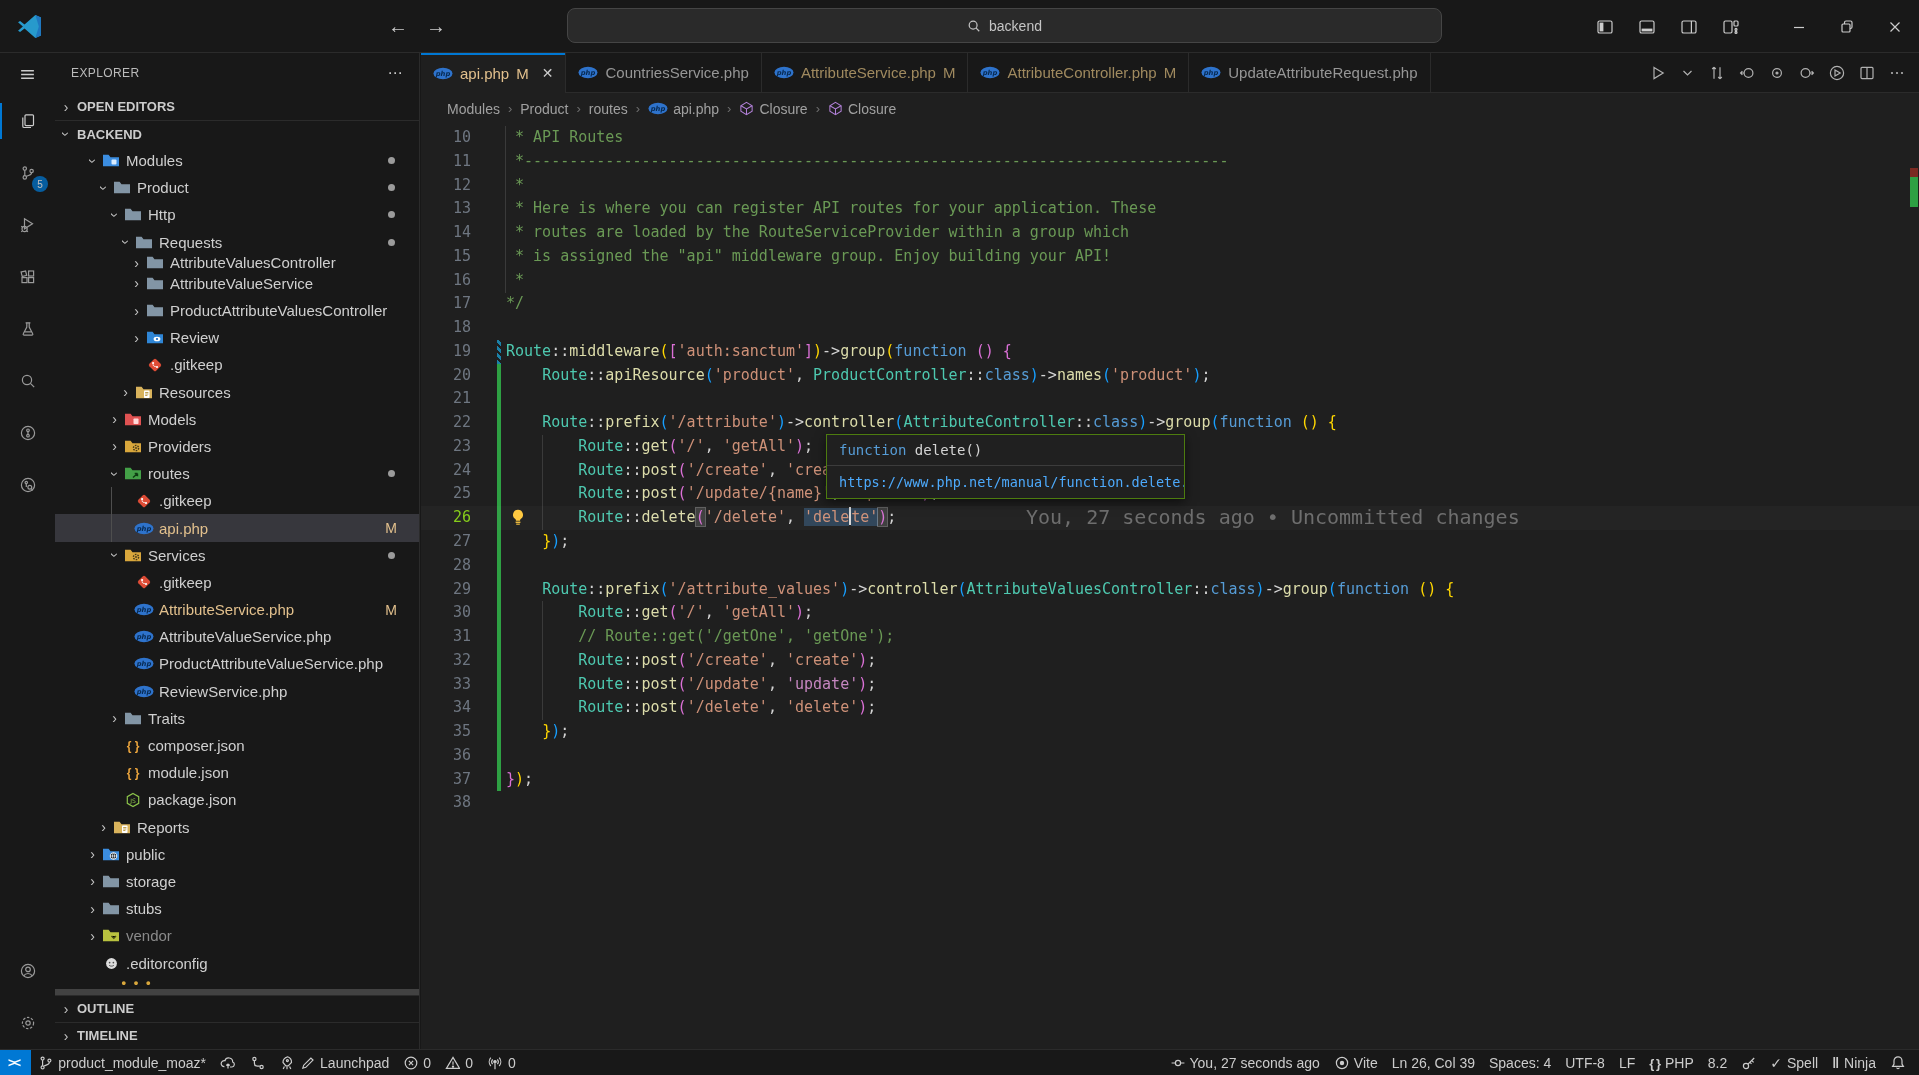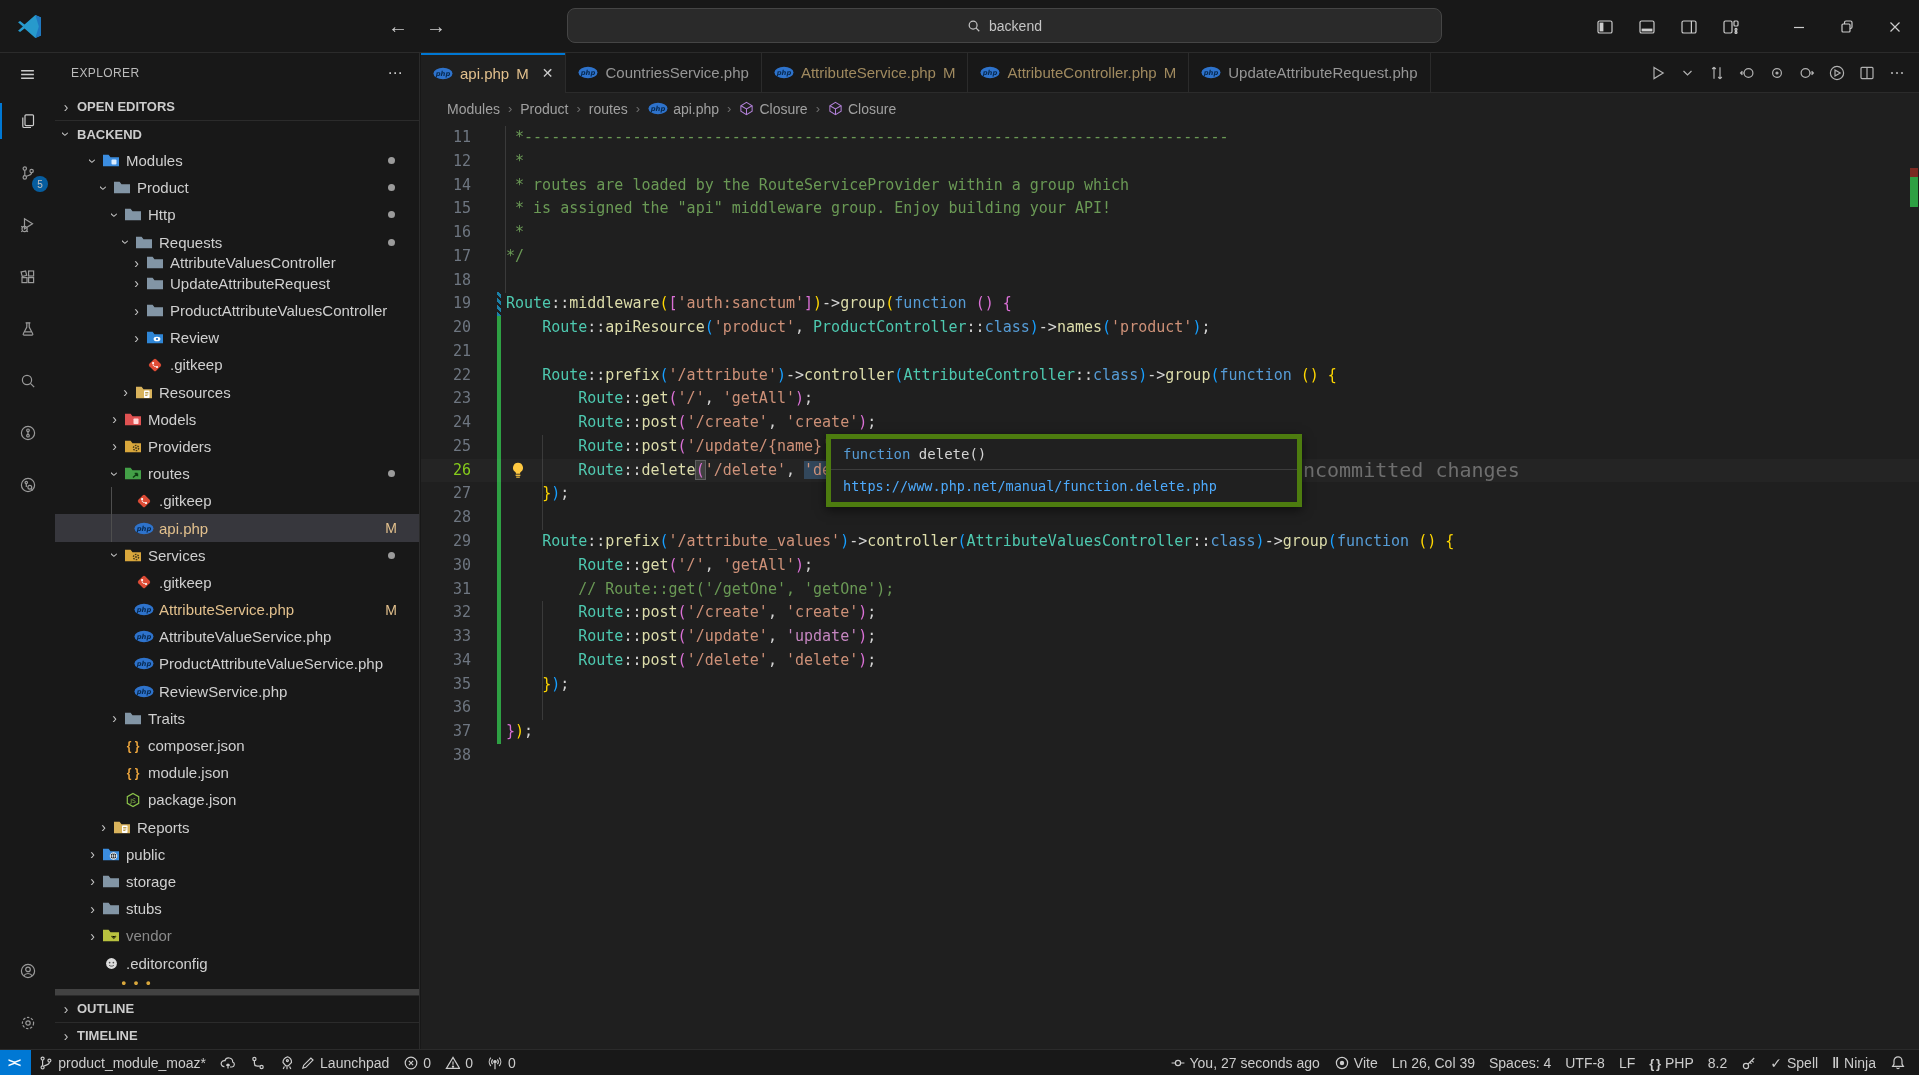--- a/index.html
+++ b/index.html
@@ -97,21 +97,21 @@
   .tk-fg{color:#d4d4d4;} .tk-teal{color:#4EC9B0;text-align:right;} .tk-fn{color:#DCDCAA;} .tk-str{color:#CE9178;}
   .tk-kw{color:#569CD6;} .tk-cm{color:#6A9955;} .tk-g{color:#FFD700;} .tk-o{color:#DA70D6;}
   .tk-b{color:#179FFF;} .tk-pk{color:#C586C0;}
   .tk-mt{background:rgba(255,255,255,.13);outline:1px solid rgba(255,255,255,.28);}
   .tk-sl{background:rgba(58,97,134,.55);}
   .cursorbar{display:inline-block;width:0;border-left:2px solid #d7d7d7;height:18px;vertical-align:-3px;}
   .blame{position:absolute;left:605px;top:0;color:#6b6b6b;font-size:20px;white-space:pre;}
   .bulb{position:absolute;left:90px;top:3px;cursor:pointer;}
   .iguide{position:absolute;width:1px;background:#3a3a3a;}
 
-  .hovertip{position:absolute;left:405px;top:310px;width:476px;background:#202020;border:5px solid #4d7c0f;
+  .hovertip{position:absolute;left:405px;top:310px;width:359px;background:#202020;border:1px solid #4d7c0f;
     box-shadow:0 3px 10px rgba(0,0,0,.55);z-index:30;font-size:14px;}
   .hovertip .sig{padding:7px 12px;font-family:"DejaVu Sans Mono",monospace;color:#d4d4d4;
     border-bottom:1px solid #3c3c3c;}
   .hovertip .sig .kw{color:#569CD6;}
   .hovertip .lnk{padding:8px 12px;color:#4daafc;cursor:pointer;font-size:13.5px;
     font-family:"DejaVu Sans Mono",monospace;white-space:nowrap;overflow:hidden;}
 
   .ruler{position:absolute;right:0;top:0;width:10px;bottom:0;}
   .rmark{position:absolute;right:1px;width:8px;}
 
@@ -361,21 +361,21 @@
           </span>
           <span class="tlabel">AttributeValuesController</span>
         </div>
         <div class="trow" style="padding-left: 73px;">
           <span class="chev ">›</span>
           <span class="ticon">
             <svg width="18" height="15" viewBox="0 0 18 15">
               <path d="M1 1.8h5.6l1.9 2.4H17v9H1z" fill="#8295a5" stroke="none"></path>
             </svg>
           </span>
-          <span class="tlabel">UpdateAttributeRequest</span>
+          <span class="tlabel">AttributeValueService</span>
         </div>
         <div class="trow" style="padding-left: 73px;">
           <span class="chev ">›</span>
           <span class="ticon">
             <svg width="18" height="15" viewBox="0 0 18 15">
               <path d="M1 1.8h5.6l1.9 2.4H17v9H1z" fill="#8295a5" stroke="none"></path>
             </svg>
           </span>
           <span class="tlabel">ProductAttributeValuesController</span>
         </div>
@@ -798,22 +798,24 @@
             </svg>
           </span>
           <span>Closure</span>
         </span>
       </div>
     <div class="codearea" id="codearea">
       <div class="iguide" style="left:84px;top:2px;height:167px;"></div>
       <div class="iguide" style="left:121px;top:311px;height:95px;"></div>
       <div class="iguide" style="left:121px;top:477px;height:119px;"></div>
       <div class="codelines" id="codelines">
+          <div class="cline"><span class="lnum">10</span><span class="ltext"><span class="tk-cm"> * API Routes</span></span></div>
           <div class="cline"><span class="lnum">11</span><span class="ltext"><span class="tk-cm"> *------------------------------------------------------------------------------</span></span></div>
           <div class="cline"><span class="lnum">12</span><span class="ltext"><span class="tk-cm"> *</span></span></div>
+          <div class="cline"><span class="lnum">13</span><span class="ltext"><span class="tk-cm"> * Here is where you can register API routes for your application. These</span></span></div>
           <div class="cline"><span class="lnum">14</span><span class="ltext"><span class="tk-cm"> * routes are loaded by the RouteServiceProvider within a group which</span></span></div>
           <div class="cline"><span class="lnum">15</span><span class="ltext"><span class="tk-cm"> * is assigned the "api" middleware group. Enjoy building your API!</span></span></div>
           <div class="cline"><span class="lnum">16</span><span class="ltext"><span class="tk-cm"> *</span></span></div>
           <div class="cline"><span class="lnum">17</span><span class="ltext"><span class="tk-cm">*/</span></span></div>
           <div class="cline"><span class="lnum">18</span><span class="ltext"></span></div>
           <div class="cline"><span class="lnum">19</span><span class="gitmark gm-mod"></span><span class="ltext"><span class="tk-teal">Route</span><span class="tk-fg">::</span><span class="tk-fn">middleware</span><span class="tk-g">(</span><span class="tk-o">[</span><span class="tk-str">'auth:sanctum'</span><span class="tk-o">]</span><span class="tk-g">)</span><span class="tk-fg">-&gt;</span><span class="tk-fn">group</span><span class="tk-g">(</span><span class="tk-kw">function</span><span class="tk-fg"> </span><span class="tk-o">()</span><span class="tk-fg"> </span><span class="tk-o">{</span></span></div>
           <div class="cline"><span class="lnum">20</span><span class="gitmark gm-add"></span><span class="ltext"><span class="tk-fg">    </span><span class="tk-teal">Route</span><span class="tk-fg">::</span><span class="tk-fn">apiResource</span><span class="tk-b">(</span><span class="tk-str">'product'</span><span class="tk-fg">, </span><span class="tk-teal">ProductController</span><span class="tk-fg">::</span><span class="tk-kw">class</span><span class="tk-b">)</span><span class="tk-fg">-&gt;</span><span class="tk-fn">names</span><span class="tk-b">(</span><span class="tk-str">'product'</span><span class="tk-b">)</span><span class="tk-fg">;</span></span></div>
           <div class="cline"><span class="lnum">21</span><span class="gitmark gm-add"></span><span class="ltext"></span></div>
           <div class="cline"><span class="lnum">22</span><span class="gitmark gm-add"></span><span class="ltext"><span class="tk-fg">    </span><span class="tk-teal">Route</span><span class="tk-fg">::</span><span class="tk-fn">prefix</span><span class="tk-b">(</span><span class="tk-str">'/attribute'</span><span class="tk-b">)</span><span class="tk-fg">-&gt;</span><span class="tk-fn">controller</span><span class="tk-b">(</span><span class="tk-teal">AttributeController</span><span class="tk-fg">::</span><span class="tk-kw">class</span><span class="tk-b">)</span><span class="tk-fg">-&gt;</span><span class="tk-fn">group</span><span class="tk-b">(</span><span class="tk-kw">function</span><span class="tk-fg"> </span><span class="tk-g">()</span><span class="tk-fg"> </span><span class="tk-g">{</span></span></div>
           <div class="cline"><span class="lnum">23</span><span class="gitmark gm-add"></span><span class="ltext"><span class="tk-fg">        </span><span class="tk-teal">Route</span><span class="tk-fg">::</span><span class="tk-fn">get</span><span class="tk-o">(</span><span class="tk-str">'/'</span><span class="tk-fg">, </span><span class="tk-str">'getAll'</span><span class="tk-o">)</span><span class="tk-fg">;</span></span></div>

